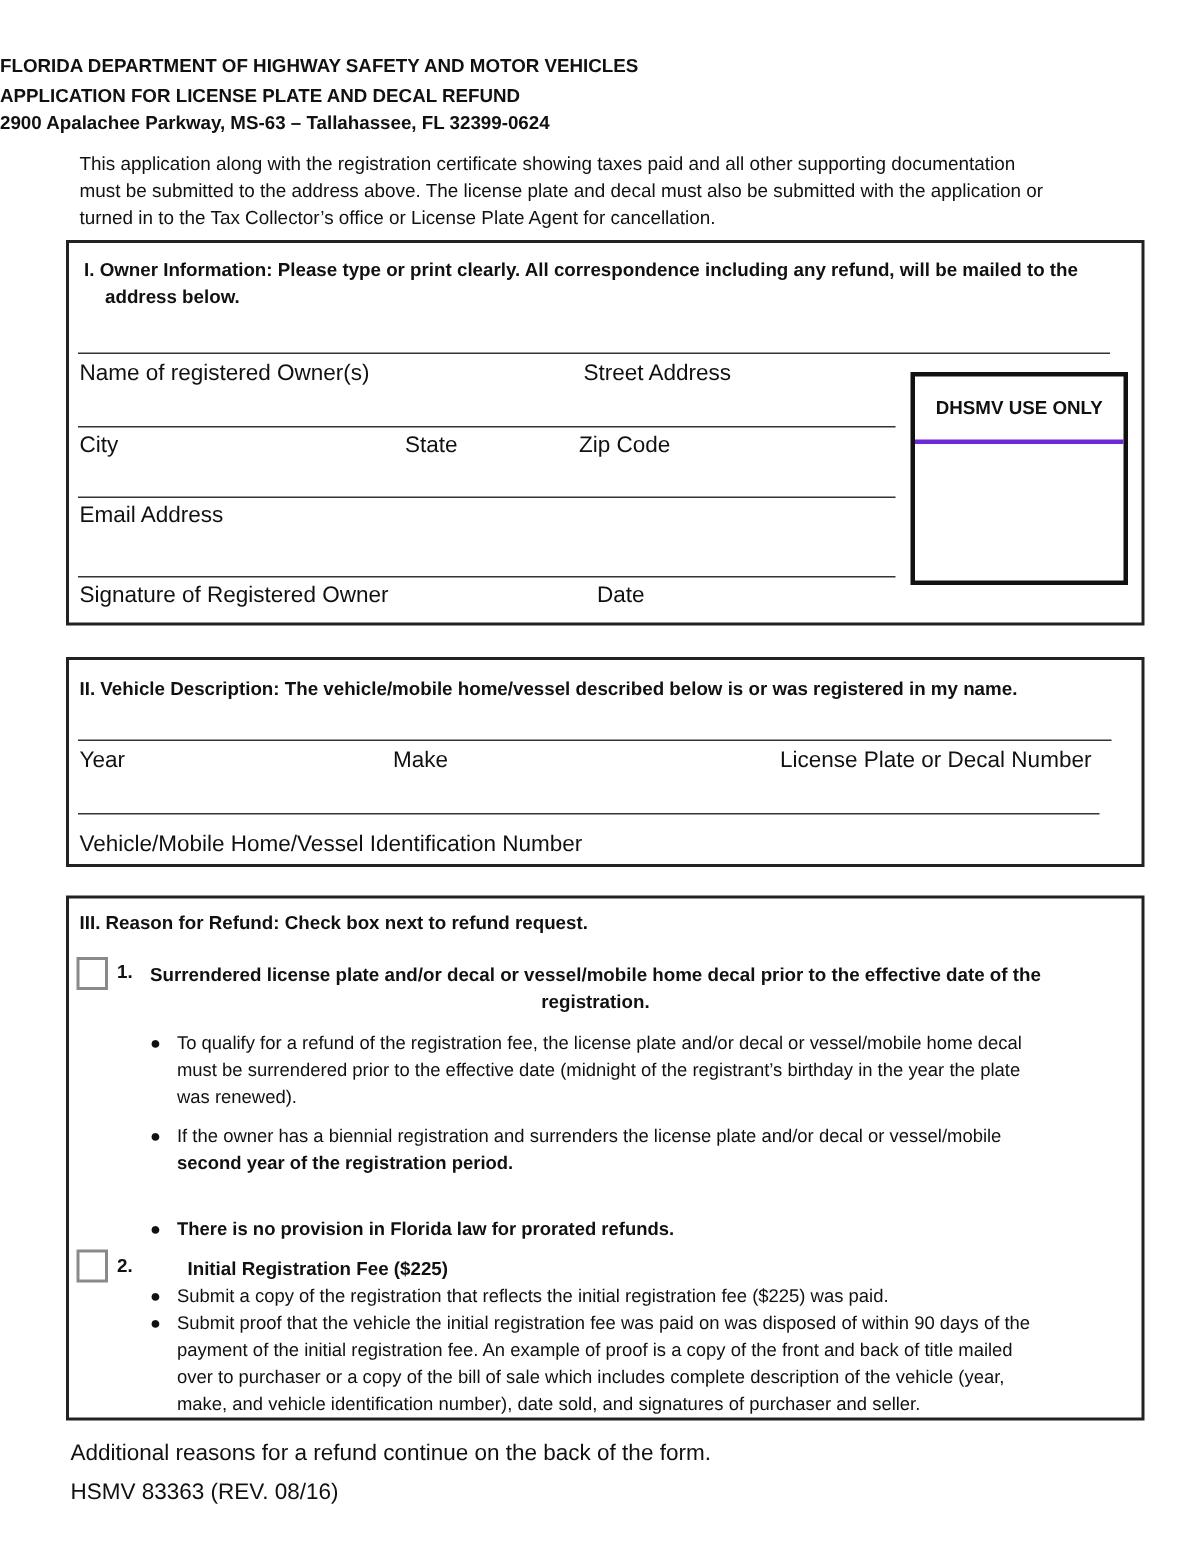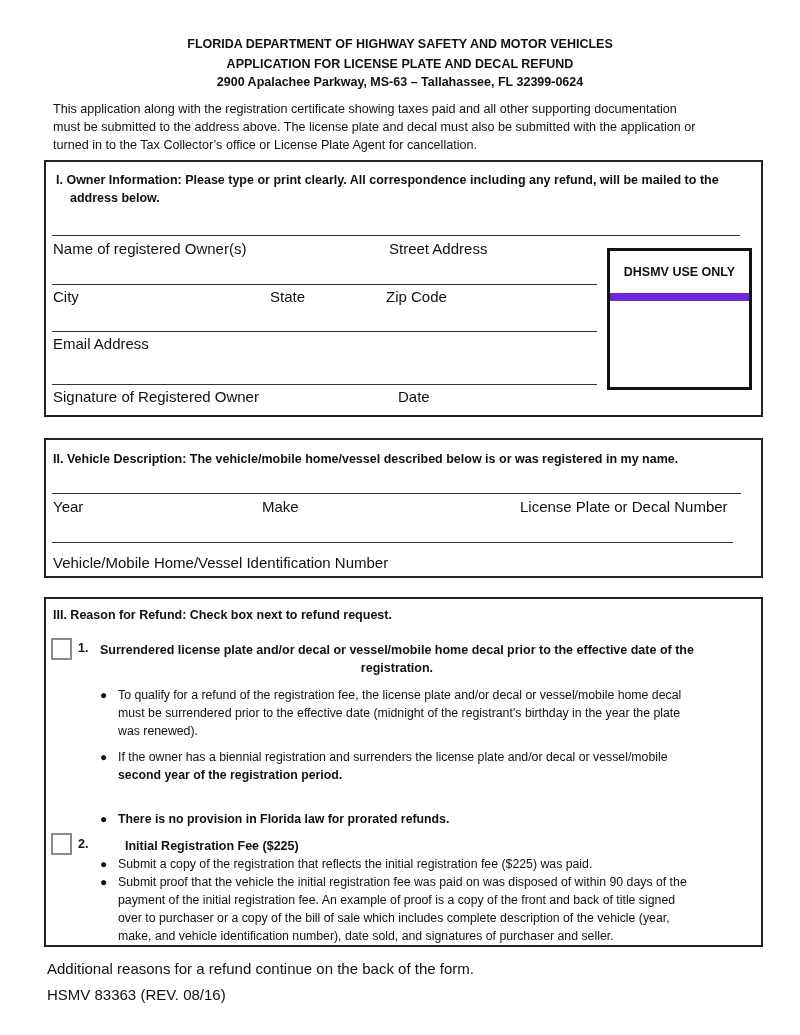--- a/index.html
+++ b/index.html
@@ -1,27 +1,27 @@
 <!DOCTYPE html>
 <html><head>
 <meta charset="utf-8">
 <style>
   html, body { margin:0; padding:0; background:#ffffff; }
   body { width:800px; height:1035px; position:relative; overflow:hidden;
          font-family:"Liberation Sans", sans-serif; color:#111; }
   .abs { position:absolute; }
   .b { font-weight:bold; }
-  .hdr { left:0; width:800px; text-align:center; font-weight:bold; font-size:12.5px; }
+  .hdr { left:0; width:800px; font-weight:bold; font-size:12.5px; }
   .intro { left:53px; width:700px; font-size:12.6px; line-height:18px; }
   .box { border:2.5px solid #222; box-sizing:border-box; }
   .sec-title { font-size:12.5px; font-weight:bold; line-height:18px; }
   .line { height:0; border-top:1px solid #333; }
   .lbl { font-size:15px; font-weight:normal; white-space:nowrap; }
   .dhsmv { left:607px; top:248px; width:145px; height:142px; border:3px solid #111; box-sizing:border-box; }
-  .dhsmv-head { height:42px; border-bottom:8px solid #6d28d9; display:flex; align-items:center; justify-content:center; font-size:12.5px; font-weight:bold;text-align:right; }
+  .dhsmv-head { height:42px; border-bottom:3px solid #6d28d9; display:flex; align-items:center; justify-content:center; font-size:12.5px; font-weight:bold;text-align:right; }
   .chk { width:21px; height:22px; border:2px solid #8a8a8a; box-sizing:border-box; background:#fff; }
   .item { font-size:12.5px; line-height:18px;text-align:center; }
   .num { font-weight:bold; font-size:12.5px; }
   .bullet { font-size:12.3px; line-height:18px; }
   .dot { position:absolute; left:-18px; top:0; font-size:12px; }
   u { text-decoration:underline; }
 </style>
 </head>
 <body>
 
@@ -104,19 +104,19 @@
 <div class="abs num" style="left:78px; top:837px;">2.</div>
 <div class="abs item b" style="left:100px; top:837px;padding-left:25px;">Initial Registration Fee ($225)</div>
 
 <div class="abs bullet" style="left:118px; top:855px;">
   <span class="dot">●</span>
   <span>Submit a copy of the registration that reflects the initial registration fee ($225) was paid.</span>
 </div>
 <div class="abs bullet" style="left:118px; top:873px;">
   <span class="dot">●</span>
   <div>Submit proof that the vehicle the initial registration fee was paid on was disposed of within 90 days of the</div>
-  <div>payment of the initial registration fee.  An example of proof is a copy of the front and back of title signed</div>
+  <div>payment of the initial registration fee.  An example of proof is a copy of the front and back of title mailed</div>
   <div>over to purchaser or a copy of the bill of sale which includes complete description of the vehicle (year,</div>
   <div>make, and vehicle identification number), date sold, and signatures of purchaser and seller.</div>
 </div>
 
 <div class="abs lbl" style="left:47px; top:960px;">Additional reasons for a refund continue on the back of the form.</div>
 <div class="abs lbl" style="left:47px; top:986px;">HSMV 83363 (REV. 08/16)</div>
 
 </body></html>

